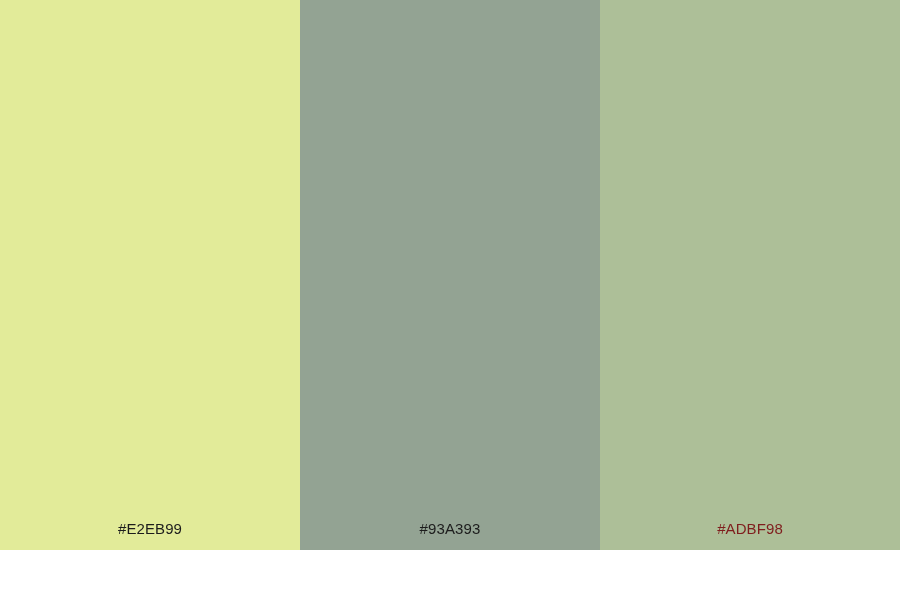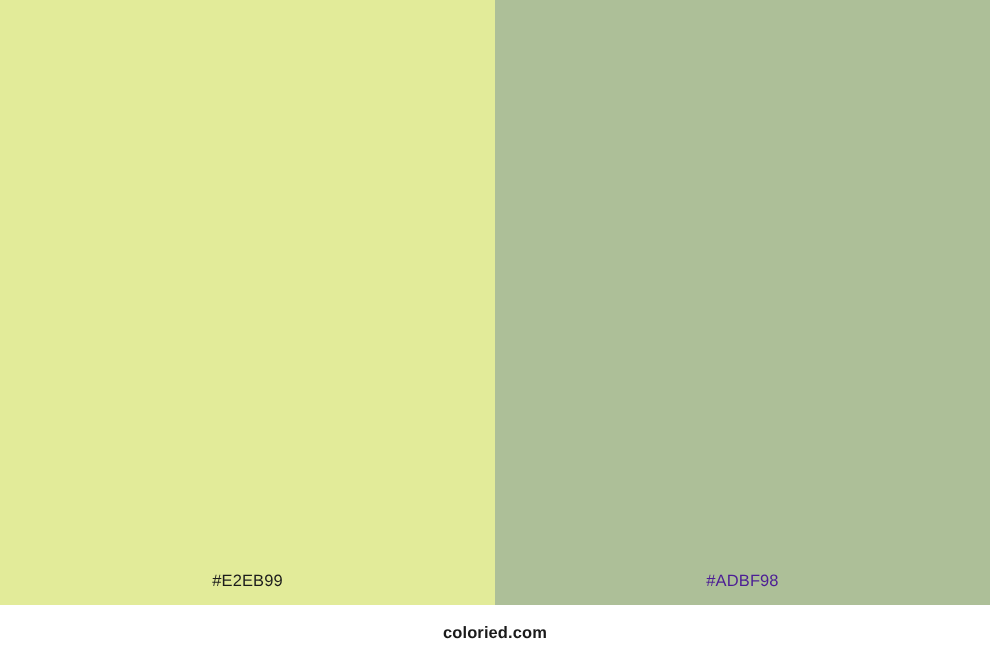--- a/index.html
+++ b/index.html
@@ -78,26 +78,26 @@
 <body>
 
 <div class="palette-page">
 
   <div class="swatch-strip">
 
     <div class="swatch" style="background-color: rgb(226, 235, 153);">
       <span class="swatch-label" style="color: rgb(28, 28, 28);">#E2EB99</span>
     </div>
 
+    <div class="swatch" style="background-color: rgb(147, 163, 147);">
+      <span class="swatch-label" style="color: rgb(28, 28, 28);">#93A393</span>
+    </div>
 
     <div class="swatch" style="background-color: rgb(173, 191, 152);">
-      <span class="swatch-label" style="color: #4c1d95;">#ADBF98</span>
+      <span class="swatch-label" style="color: #7f1d1d;">#ADBF98</span>
     </div>
 
 
 
   </div>
 
-  <div class="footer-bar" style="background-color: rgb(255, 255, 255);">
-    <span class="footer-link" style="color: rgb(26, 26, 26);">coloried.com</span>
-  </div>
 
 </div>
 
 </body></html>

